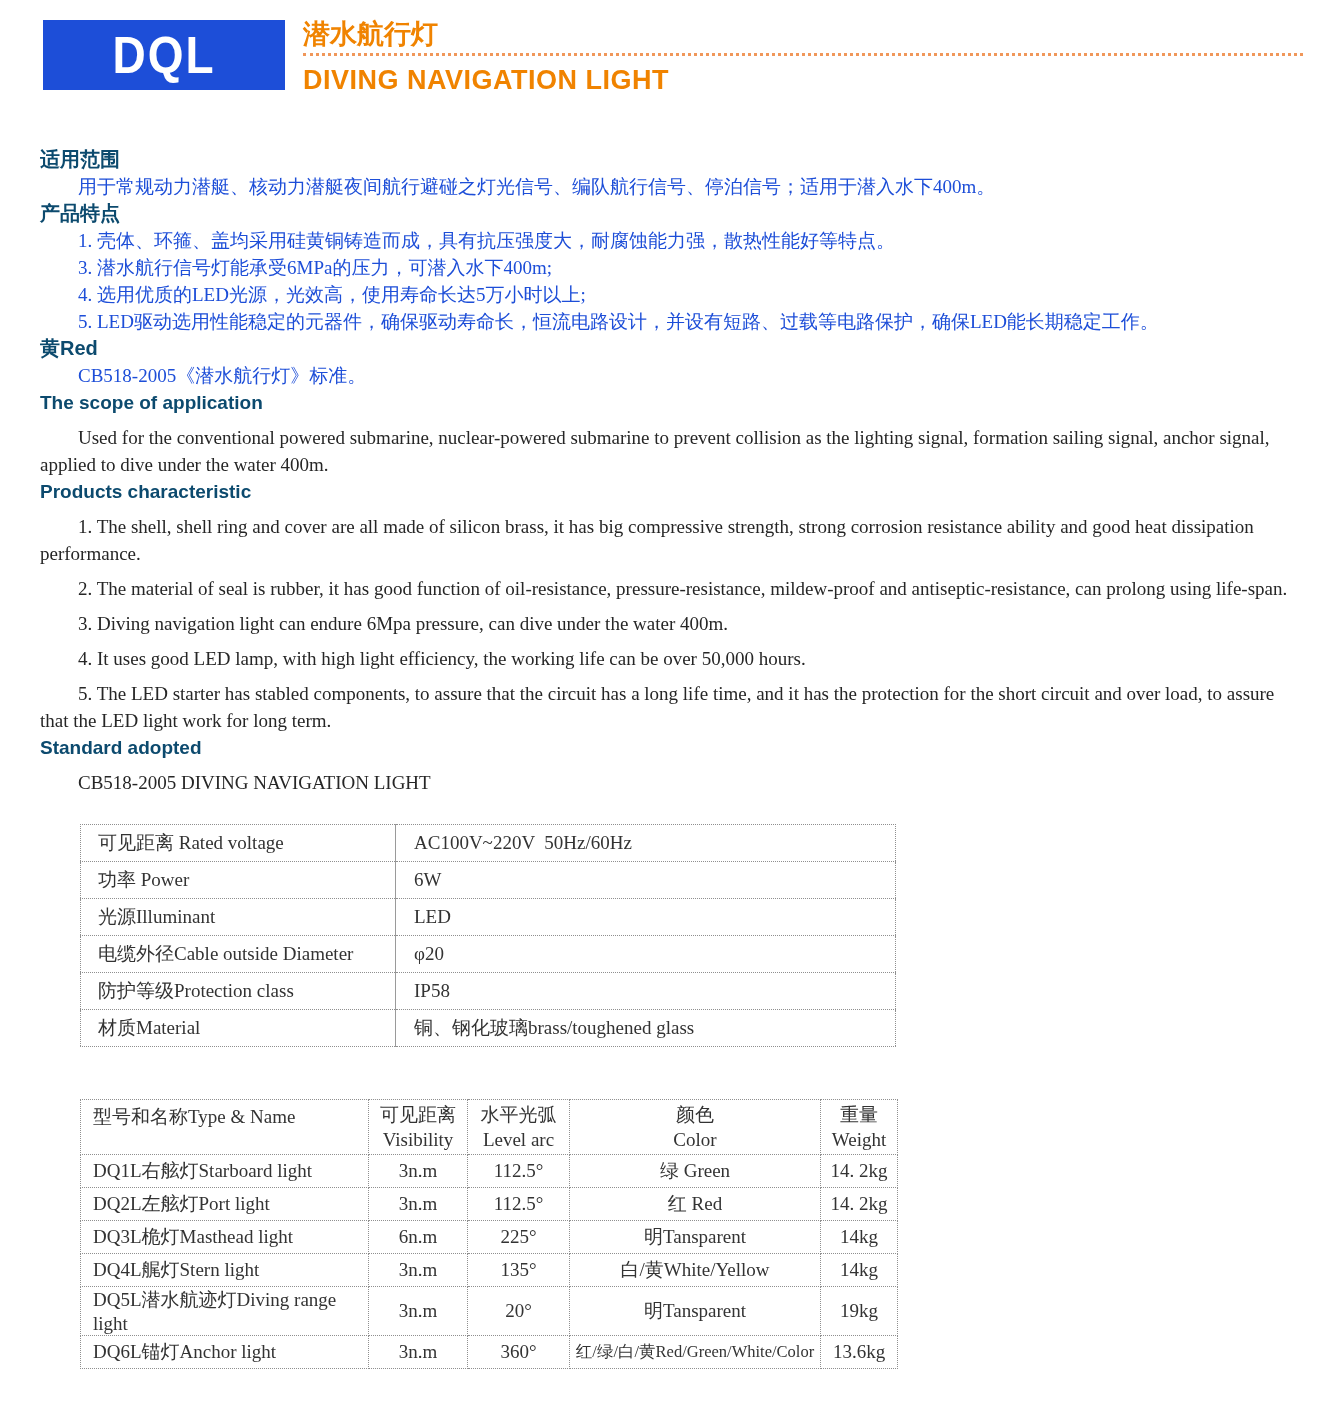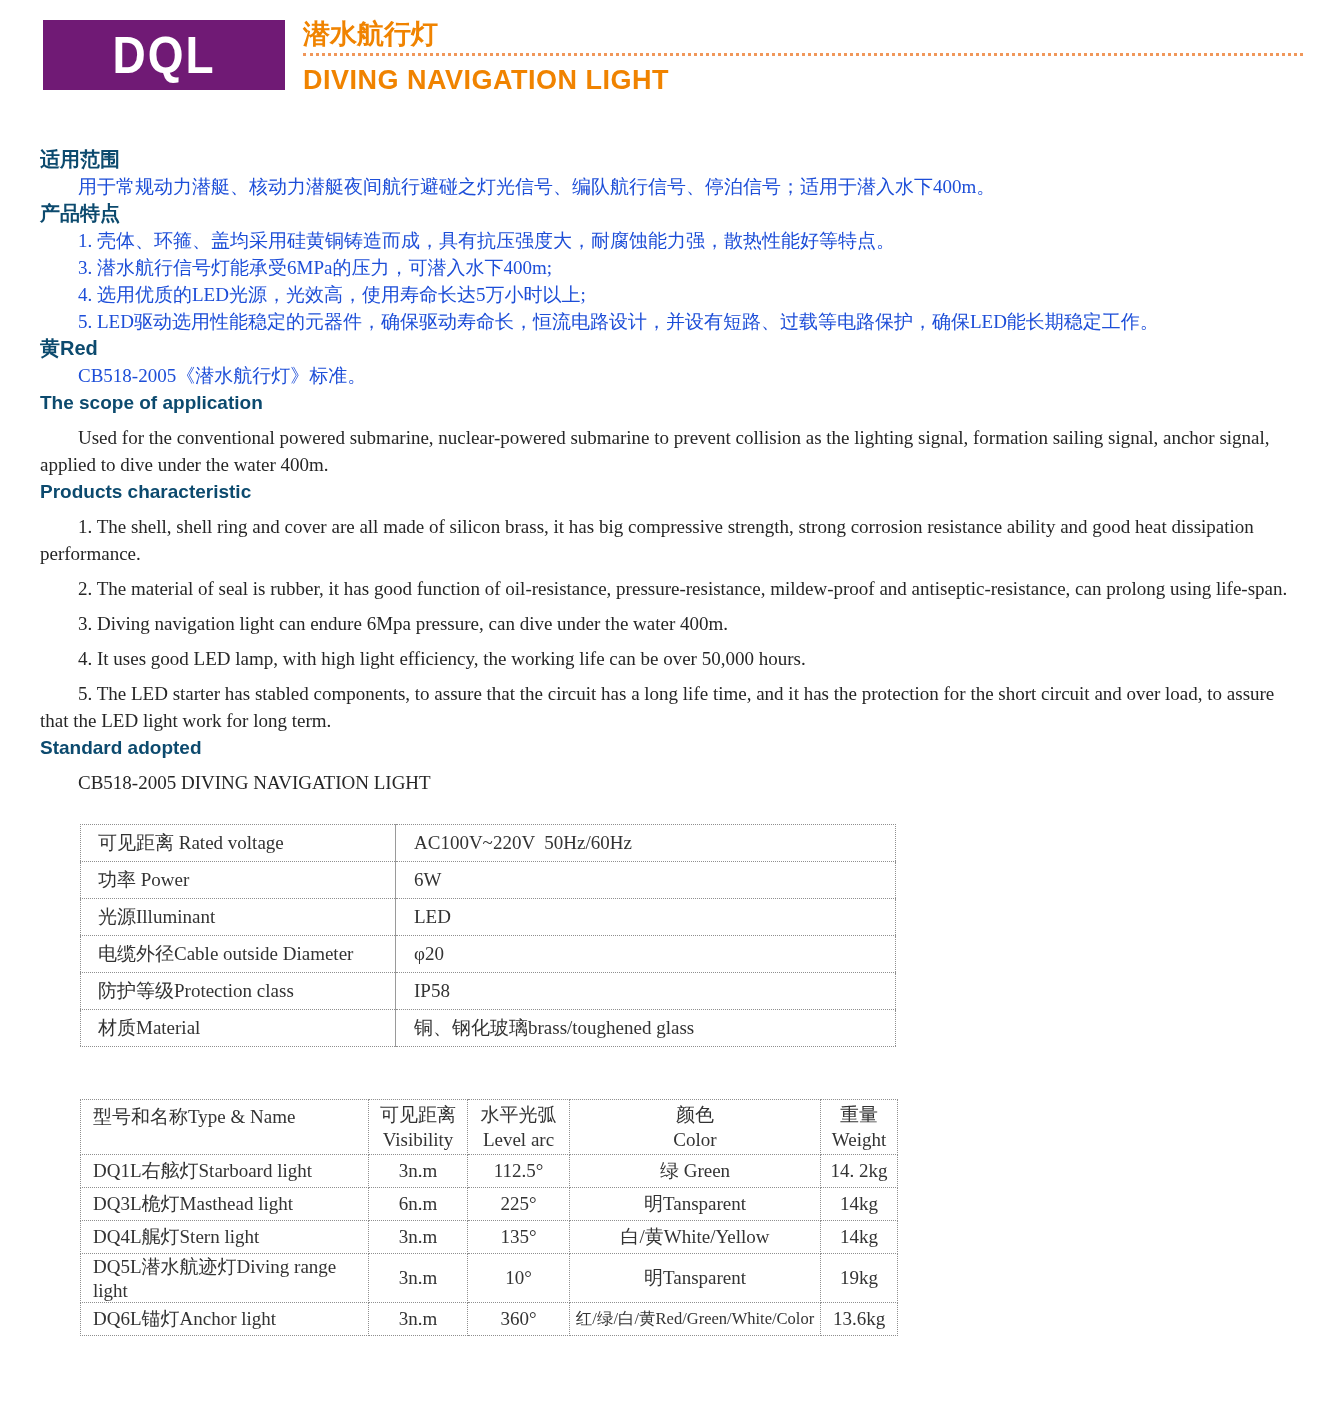--- a/index.html
+++ b/index.html
@@ -9,21 +9,21 @@
     font-family: "Liberation Serif", "DejaVu Serif", serif;
     color: #3a3a3a;
     position: relative;
     overflow: hidden;
   }
   
   .header { position: relative; height: 100px; }
   .logo-box {
     position: absolute; left: 43px; top: 20px;
     width: 242px; height: 70px;
-    background: #701a75;
+    background: #1d4ed8;
     display: flex; align-items: center; justify-content: center;
   }
   .logo-text {
     color: #ffffff;
     font-family: "Liberation Sans", "DejaVu Sans", sans-serif;
     font-weight: bold; font-size: 46px; letter-spacing: 2px;
     transform: scaleY(1.12); transform-origin: center;
   }
   .titles { position: absolute; left: 303px; top: 18px; width: 1000px; }
   .title-zh {
@@ -178,37 +178,44 @@
     </thead>
     <tbody>
       <tr>
         <td class="name">DQ1L右舷灯Starboard light</td>
         <td>3n.m</td>
         <td>112.5°</td>
         <td>绿 Green</td>
         <td>14. 2kg</td>
       </tr>
       <tr>
+        <td class="name">DQ2L左舷灯Port light</td>
+        <td>3n.m</td>
+        <td>112.5°</td>
+        <td>红 Red</td>
+        <td>14. 2kg</td>
+      </tr>
+      <tr>
         <td class="name">DQ3L桅灯Masthead light</td>
         <td>6n.m</td>
         <td>225°</td>
         <td>明Tansparent</td>
         <td>14kg</td>
       </tr>
       <tr>
         <td class="name">DQ4L艉灯Stern light</td>
         <td>3n.m</td>
         <td>135°</td>
         <td>白/黄White/Yellow</td>
         <td>14kg</td>
       </tr>
       <tr>
         <td class="name">DQ5L潜水航迹灯Diving range light</td>
         <td>3n.m</td>
-        <td>10°</td>
+        <td>20°</td>
         <td>明Tansparent</td>
         <td>19kg</td>
       </tr>
       <tr>
         <td class="name">DQ6L锚灯Anchor light</td>
         <td>3n.m</td>
         <td>360°</td>
         <td class="small">红/绿/白/黄Red/Green/White/Color</td>
         <td>13.6kg</td>
       </tr>

